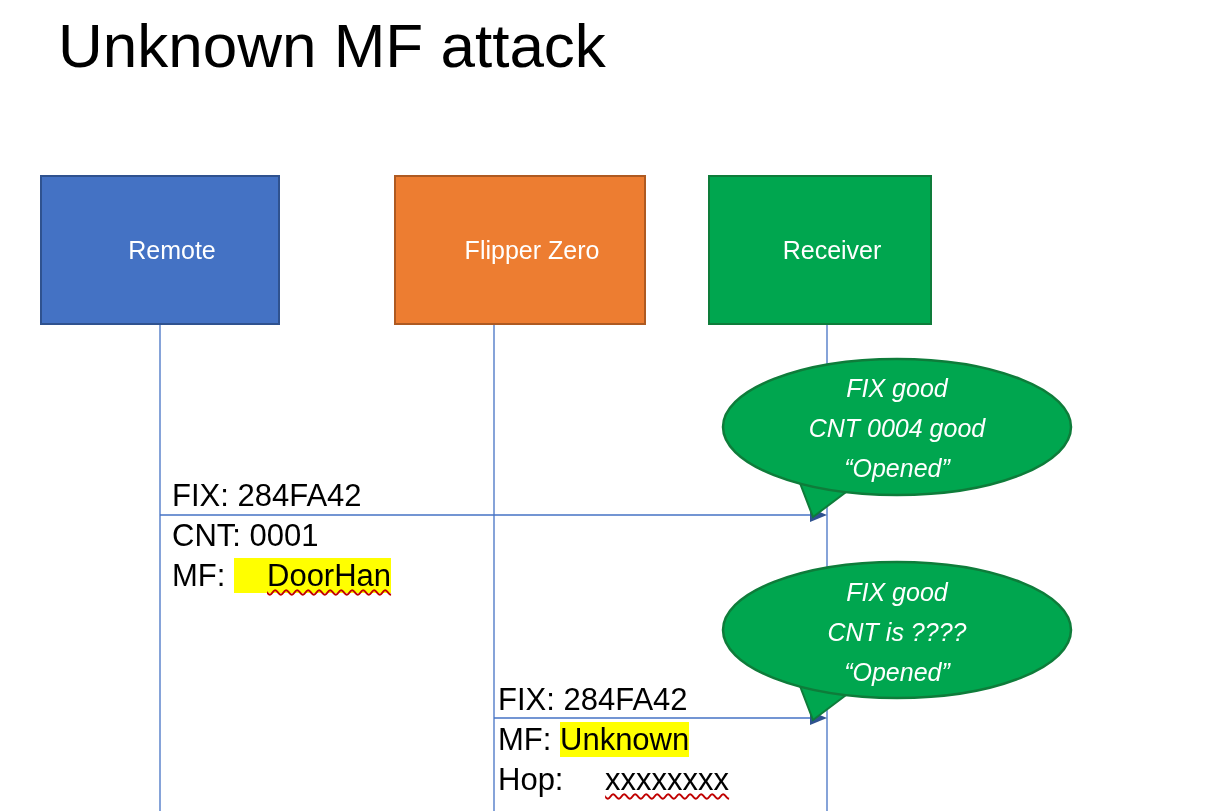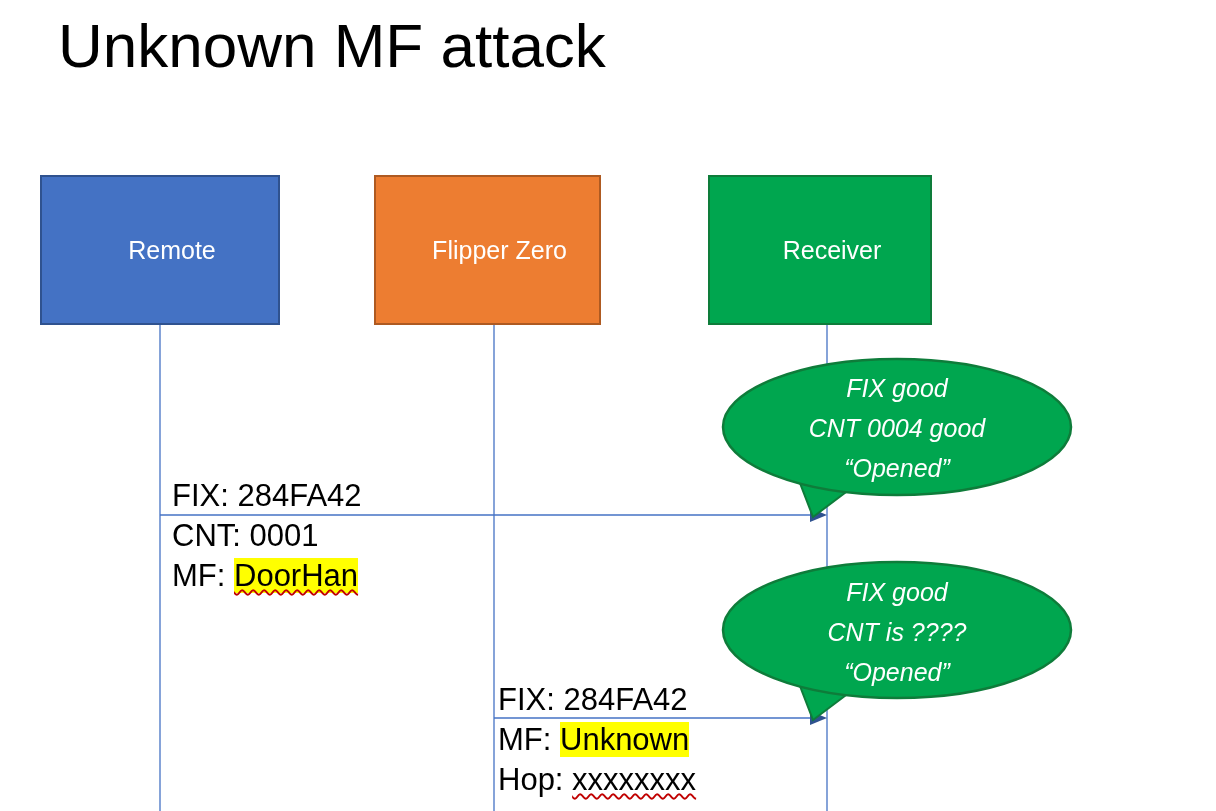--- a/index.html
+++ b/index.html
@@ -29,21 +29,21 @@
     display: flex;
     align-items: center;
     justify-content: center;
     padding-left: 24px;
   }
   .actor .actor-label {
     color: #ffffff;
     font-size: 25px;
   }
   .actor-remote   { left: 40px;  width: 240px; background: #4472C4; border-color: #2F528F; }
-  .actor-flipper  { left: 374px; width: 227px; background: #ED7D31; border-color: #AE5A21; text-align: right; }
+  .actor-flipper  { left: 394px; width: 252px; background: #ED7D31; border-color: #AE5A21; text-align: right; }
   .actor-receiver { left: 708px; width: 224px; background: #00A64F; border-color: #0E7C3A; }
 
   .overlay {
     position: absolute;
     left: 0; top: 0;
     pointer-events: none;
   }
 
   .msg-labels {
     position: absolute;
@@ -58,20 +58,21 @@
   .labels-1 { left: 172px; top: 476px; }
   .labels-2 { left: 498px; top: 680px; }
 
   .hl { background: #FFFF00; }
   .sq {
     text-decoration-line: underline;
     text-decoration-style: wavy;
     text-decoration-color: #C00000;
     text-decoration-thickness: 2px;
     text-underline-offset: 3px;
+    padding-left: 33px;
   }
 
   .callout-text {
     position: absolute;
     width: 300px;
     text-align: center;
     color: #ffffff;
     font-size: 25px;
     font-style: italic;
   }

